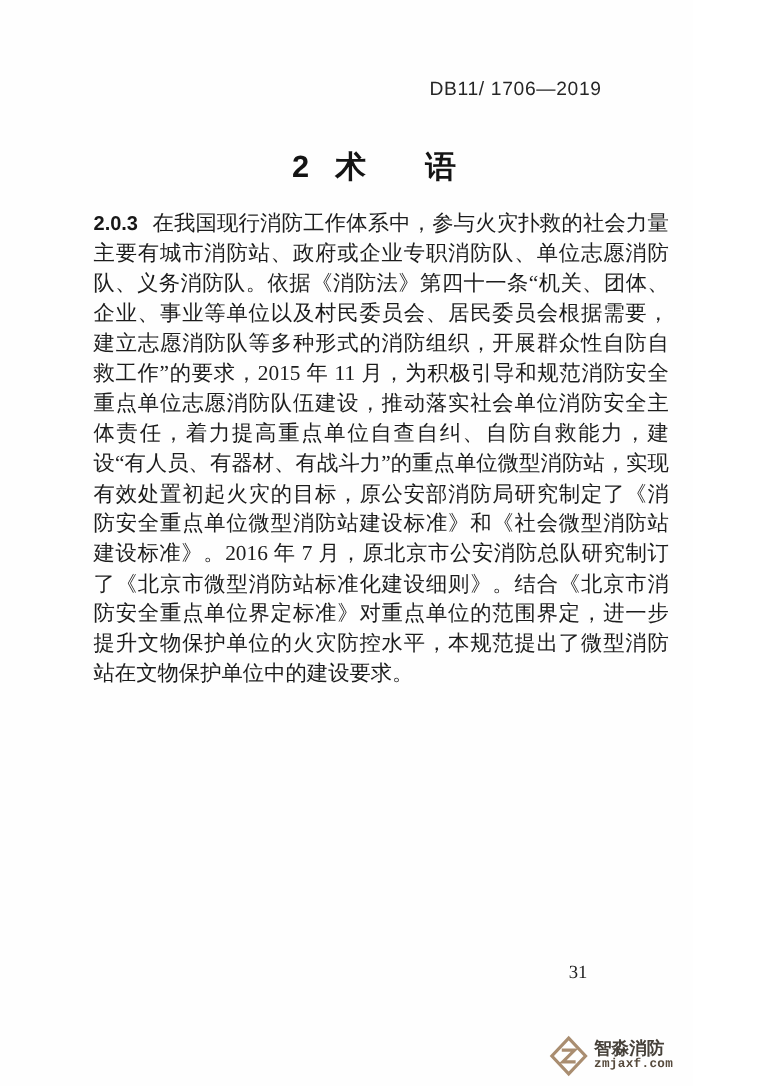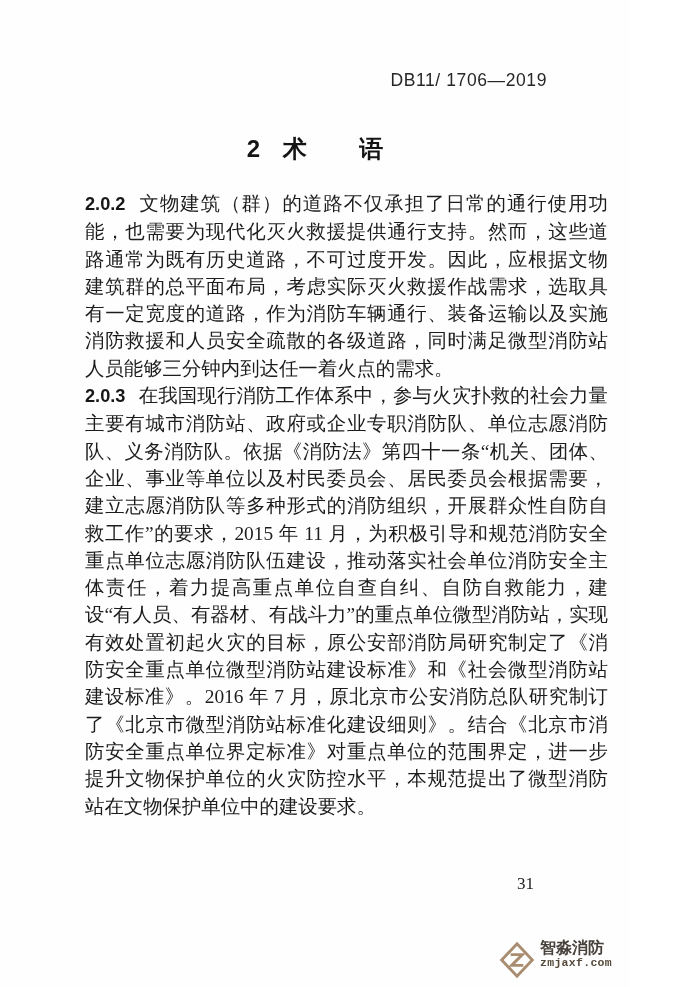--- a/index.html
+++ b/index.html
@@ -26,22 +26,23 @@
     color: #262626;
   }
   .doc-title {
     position: absolute;
     top: 133px;
     left: 0;
     width: 100%;
     text-align: center;
     font-family: "Liberation Sans", "DejaVu Sans", sans-serif;
     font-weight: 600;
-    font-size: 24px;
+    font-size: 28px;
     color: #141414;
+    padding-left: 25px;
   }
   .doc-title .title-num { margin-right: 16px; }
   .doc-title .title-word-1 { margin-right: 46px; }
   .content {
     position: absolute;
     top: 190px;
     left: 85px;
     width: 523px;
     font-size: 19.4px;
     line-height: 27.3px;
@@ -61,20 +62,21 @@
     bottom: 93px;
     right: 96px;
     font-size: 17px;
     color: #222222;
   }
   .brand {
     position: absolute;
     right: 18px;
     bottom: 7px;
     display: flex;
+    align-items: center;
     gap: 5px;
   }
   .brand-icon-wrap {
     width: 36px;
     height: 40px;
     display: flex;
     align-items: center;
     justify-content: center;
   }
   .brand-text-col {
@@ -104,23 +106,20 @@
   <div class="doc-header">DB11/ 1706—2019</div>
 
   <div class="doc-title">
     <span class="title-num">2</span>
     <span class="title-word-1">术</span>
     <span class="title-word-2">语</span>
   </div>
 
   <div class="content">
     <p class="para">
-      <span class="para-num">2.0.2</span><span>文物建筑（群）的道路不仅承担了日常的通行使用功能，也需要为现代化灭火救援提供通行支持。然而，这些道路通常为既有历史道路，不可过度开发。因此，应根据文物建筑群的总平面布局，考虑实际灭火救援作战需求，选取具有一定宽度的道路，作为消防车辆通行、装备运输以及实施消防救援和人员安全疏散的各级道路，同时满足微型消防站人员能够三分钟内到达任一着火点的需求。</span>
-    </p>
-    <p class="para">
       <span class="para-num">2.0.3</span><span>在我国现行消防工作体系中，参与火灾扑救的社会力量主要有城市消防站、政府或企业专职消防队、单位志愿消防队、义务消防队。依据《消防法》第四十一条“机关、团体、企业、事业等单位以及村民委员会、居民委员会根据需要，建立志愿消防队等多种形式的消防组织，开展群众性自防自救工作”的要求，2015 年 11 月，为积极引导和规范消防安全重点单位志愿消防队伍建设，推动落实社会单位消防安全主体责任，着力提高重点单位自查自纠、自防自救能力，建设“有人员、有器材、有战斗力”的重点单位微型消防站，实现有效处置初起火灾的目标，原公安部消防局研究制定了《消防安全重点单位微型消防站建设标准》和《社会微型消防站建设标准》。2016 年 7 月，原北京市公安消防总队研究制订了《北京市微型消防站标准化建设细则》。结合《北京市消防安全重点单位界定标准》对重点单位的范围界定，进一步提升文物保护单位的火灾防控水平，本规范提出了微型消防站在文物保护单位中的建设要求。</span>
     </p>
   </div>
 
   <div class="page-number">31</div>
 
   <div class="brand">
     <span class="brand-icon-wrap">
       <svg width="36" height="40" viewBox="0 0 40 44">
         <path d="M20 4 L37 22 L20 40 L3 22 Z" fill="none" stroke="#a98d70" stroke-width="3.2"></path>

